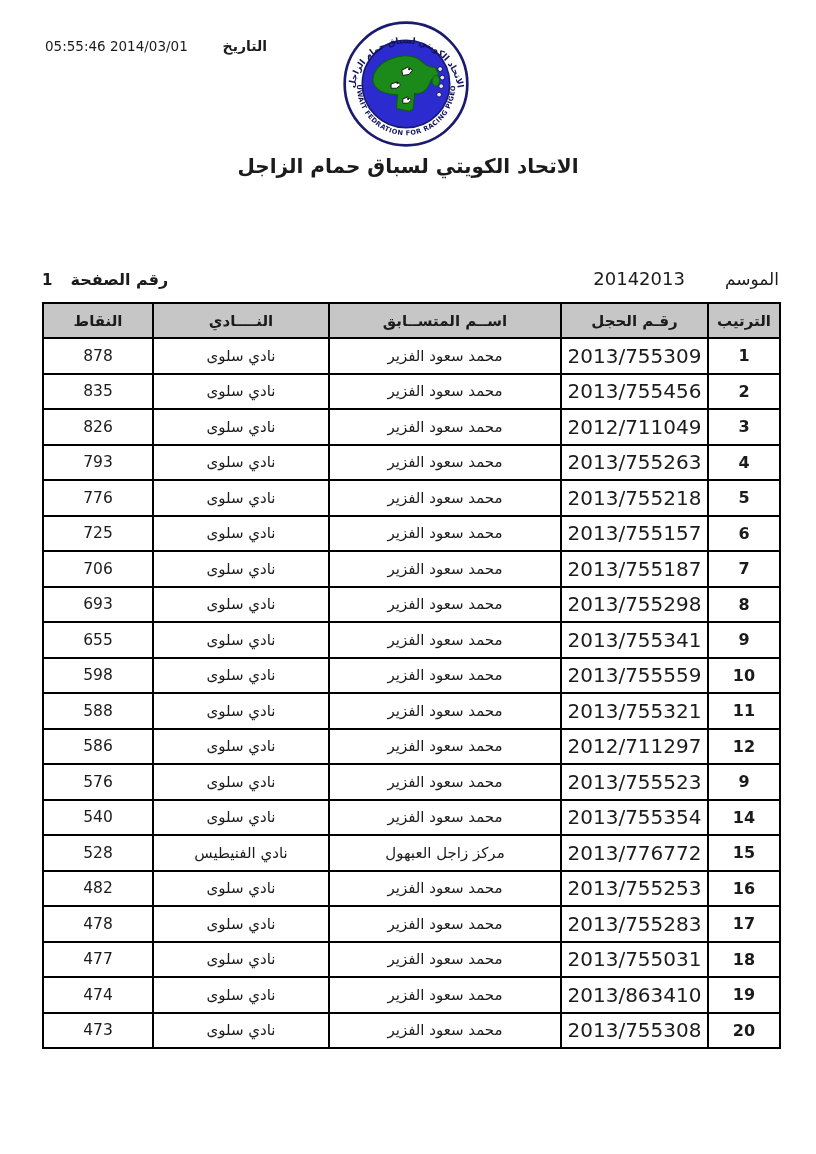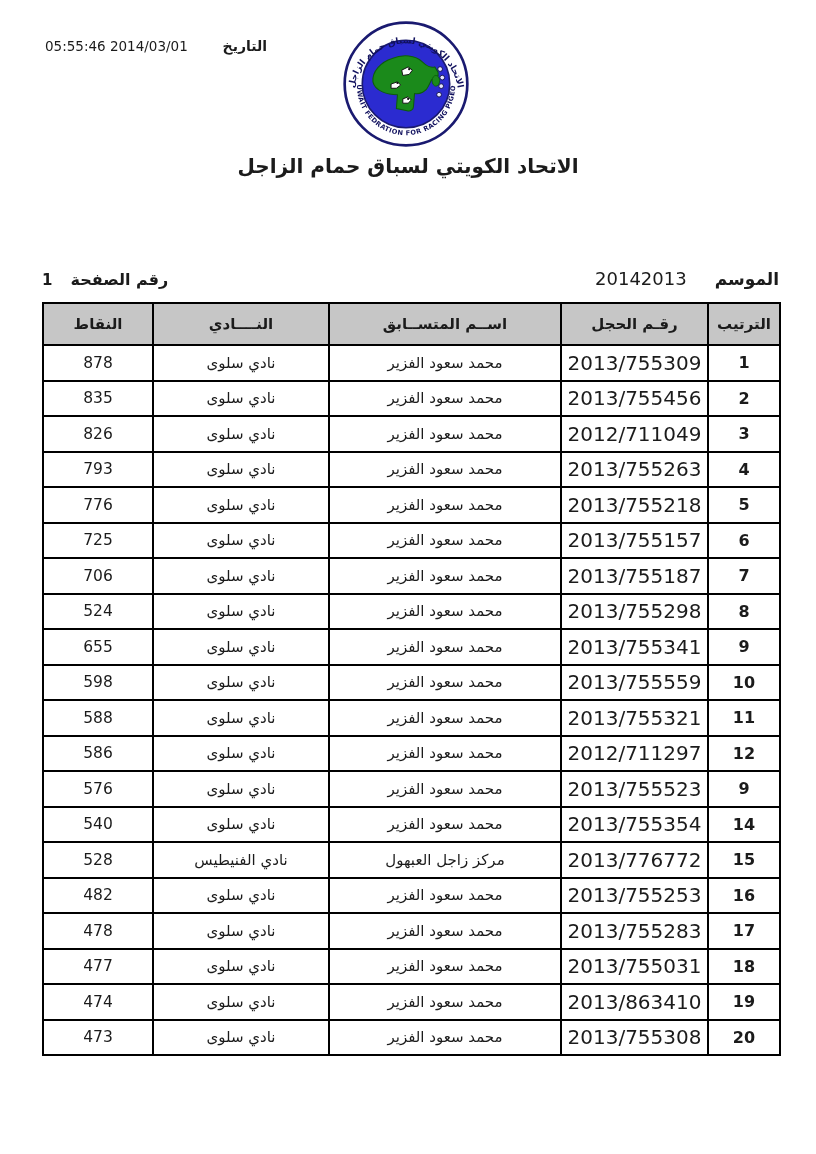--- a/index.html
+++ b/index.html
@@ -31,37 +31,37 @@
 
   
   .meta-row {
     position: absolute; top: 268px; left: 42px; width: 737px;
     display: flex; justify-content: space-between; align-items: baseline;
   }
   .page-block { direction: rtl; display: flex; align-items: baseline; gap: 18px; }
   .page-label { font-size: 16px; font-weight: bold; }
   .page-value { font-size: 15px; font-weight: bold; }
   .season-block { direction: rtl; display: flex; align-items: baseline; gap: 28px; }
-  .season-label { font-size: 17px; font-weight: bold; }
+  .season-label { font-size: 17px; font-weight: normal; margin-left: 12px; }
   .season-value { font-size: 18px; direction: ltr; unicode-bidi: embed; }
 
   
   table.results {
     position: absolute; top: 302px; left: 42px; width: 737px;
     direction: rtl;
     border-collapse: collapse;
     table-layout: fixed;
   }
   .results th, .results td {
     border: 2px solid #000;
     text-align: center; vertical-align: middle;
     overflow: hidden;
   }
   .results th {
-    height: 42px;
+    height: 35px;
     background: #c6c6c6;
     font-size: 15px; font-weight: bold;
   }
   .results td { height: 35.5px; background: #ffffff; }
   td.cell-rank   { font-size: 16px; font-weight: bold; font-family: "DejaVu Sans", sans-serif; }
   td.cell-ring   { font-size: 20px; direction: ltr; }
   td.cell-name   { font-size: 15px; }
   td.cell-club   { font-size: 15px; }
   td.cell-points { font-size: 15.5px; direction: ltr; }
 
@@ -199,21 +199,21 @@
     <td class="cell-ring">2013/755187</td>
     <td class="cell-name">محمد سعود الفزير</td>
     <td class="cell-club">نادي سلوى</td>
     <td class="cell-points">706</td>
   </tr>
       <tr>
     <td class="cell-rank">8</td>
     <td class="cell-ring">2013/755298</td>
     <td class="cell-name">محمد سعود الفزير</td>
     <td class="cell-club">نادي سلوى</td>
-    <td class="cell-points">524</td>
+    <td class="cell-points">693</td>
   </tr>
       <tr>
     <td class="cell-rank">9</td>
     <td class="cell-ring">2013/755341</td>
     <td class="cell-name">محمد سعود الفزير</td>
     <td class="cell-club">نادي سلوى</td>
     <td class="cell-points">655</td>
   </tr>
       <tr>
     <td class="cell-rank">10</td>

